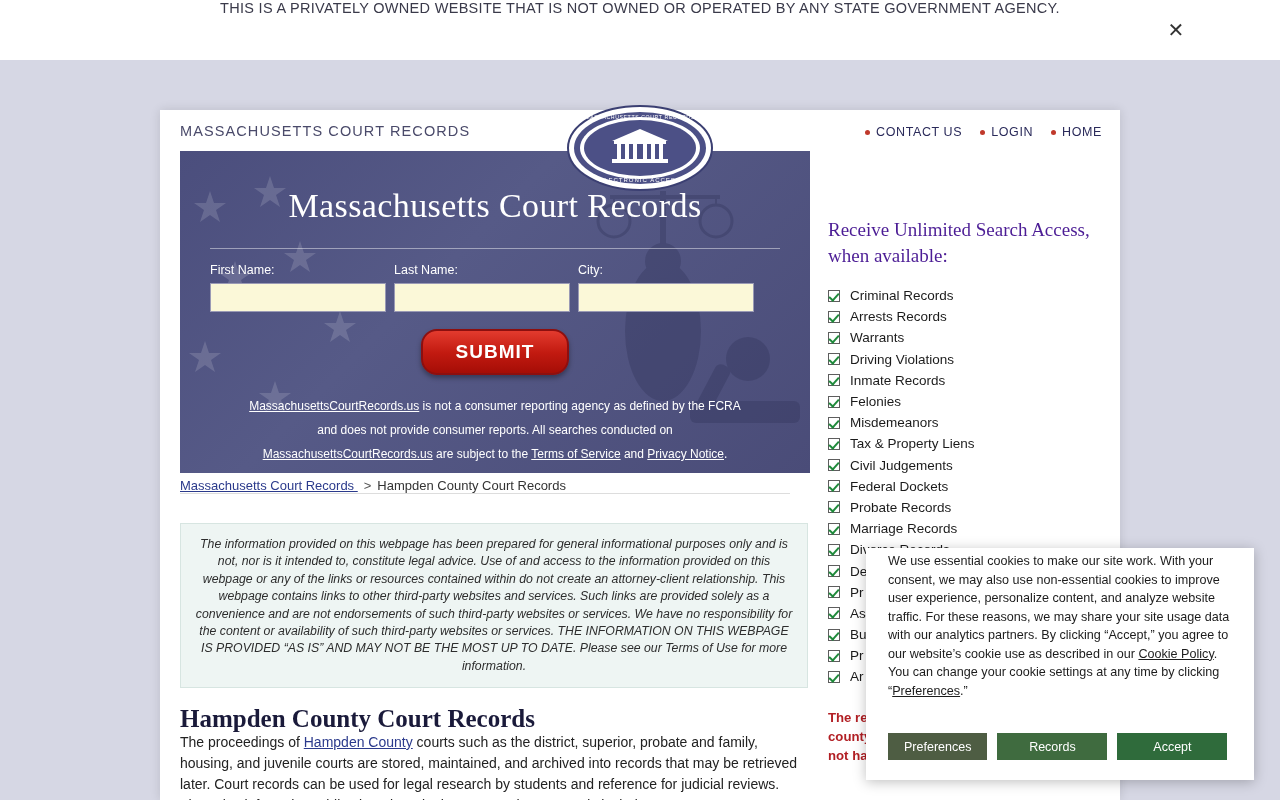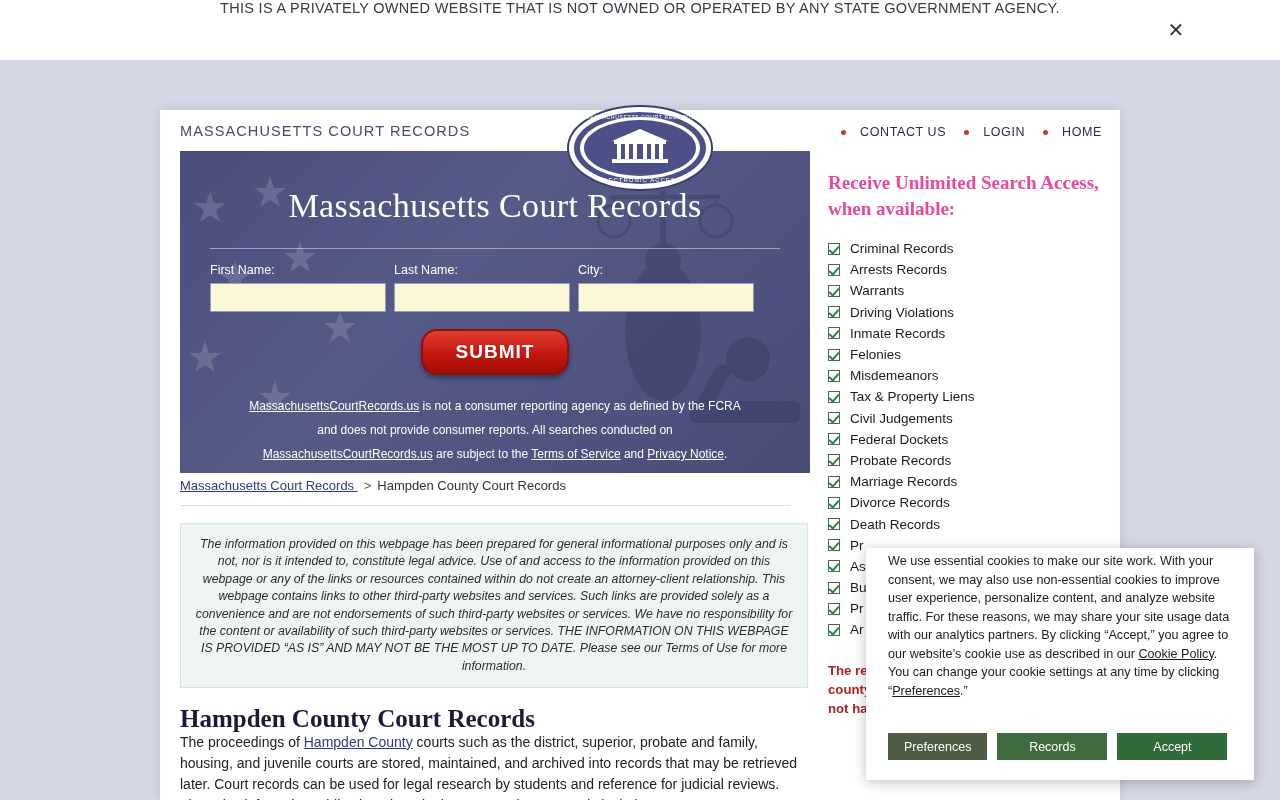--- a/index.html
+++ b/index.html
@@ -49,21 +49,21 @@
     position: absolute; left: 20px; top: 13px;
     font-size: 14.5px; letter-spacing: 1.1px; color: #4a4a6a;
     font-family: "Liberation Sans", sans-serif;
   }
   .nav {
     position: absolute; right: 18px; top: 15px;
     display: flex; gap: 18px; align-items: center;
   }
   .nav-item {
     font-size: 12.5px; letter-spacing: .6px; color: #2a2a5a; text-decoration: none;
-    display: flex; align-items: center; gap: 14px; cursor: pointer;
+    display: flex; align-items: center; gap: 6px; cursor: pointer;
   }
   .nav-dot { width: 5px; height: 5px; border-radius: 50%; background: #c0392b; display: inline-block; }
 
   
   .seal {
     position: absolute; left: 50%; top: -7px; transform: translateX(-50%);
     width: 148px; height: 90px; z-index: 5;
   }
 
   
@@ -110,21 +110,21 @@
   }
   .hero-disclaimer {
     position: absolute; left: 60px; top: 243px; width: 510px;
     text-align: center; color: #ffffff; font-size: 12px; line-height: 24px;
   }
   .hero-disclaimer a { color: #ffffff; text-decoration: underline; }
 
   
   .breadcrumb {
     position: absolute; left: 20px; top: 368px; width: 610px;
-    font-size: 13px; color: #333; padding-bottom: 12px;
+    font-size: 13px; color: #333; padding-bottom: 0;
     border-bottom: 1px solid #ddd;
   }
   .breadcrumb a { color: #2b3a8c; text-decoration: underline; }
   .breadcrumb .sep { margin: 0 6px; color: #555; }
 
   
   .notice {
     position: absolute; left: 20px; top: 413px; width: 628px;
     background: #eef5f3; border: 1px solid #d7e5e1;
     padding: 12px 14px; font-size: 12.3px; line-height: 17.4px;
@@ -140,22 +140,22 @@
     position: absolute; left: 20px; top: 622px; width: 620px;
     font-size: 14px; line-height: 21px; color: #222;
   }
   .article-body a { color: #2b3a8c; text-decoration: underline; }
 
   
   .rail {
     position: absolute; left: 668px; top: 60px; width: 272px;
   }
   .rail-title {
-    font-family: "Liberation Serif", serif; font-size: 19px; color: #ec4899;
-    font-weight: bold; line-height: 26px; margin-bottom: 16px;
+    font-family: "Liberation Serif", serif; font-size: 19px; color: #4c1d95;
+    font-weight: normal; line-height: 26px; margin-bottom: 16px; margin-top: 47px;
   }
   .rail-list { list-style: none; margin: 0; padding: 0; }
   .rail-list li {
     display: flex; align-items: center; gap: 10px;
     font-size: 13.5px; color: #1b1b1b; height: 21.2px;
   }
   .chk {
     width: 12px; height: 12px; border: 1px solid #5d5d5d; background: #fff;
     position: relative; flex: 0 0 12px;
   }

